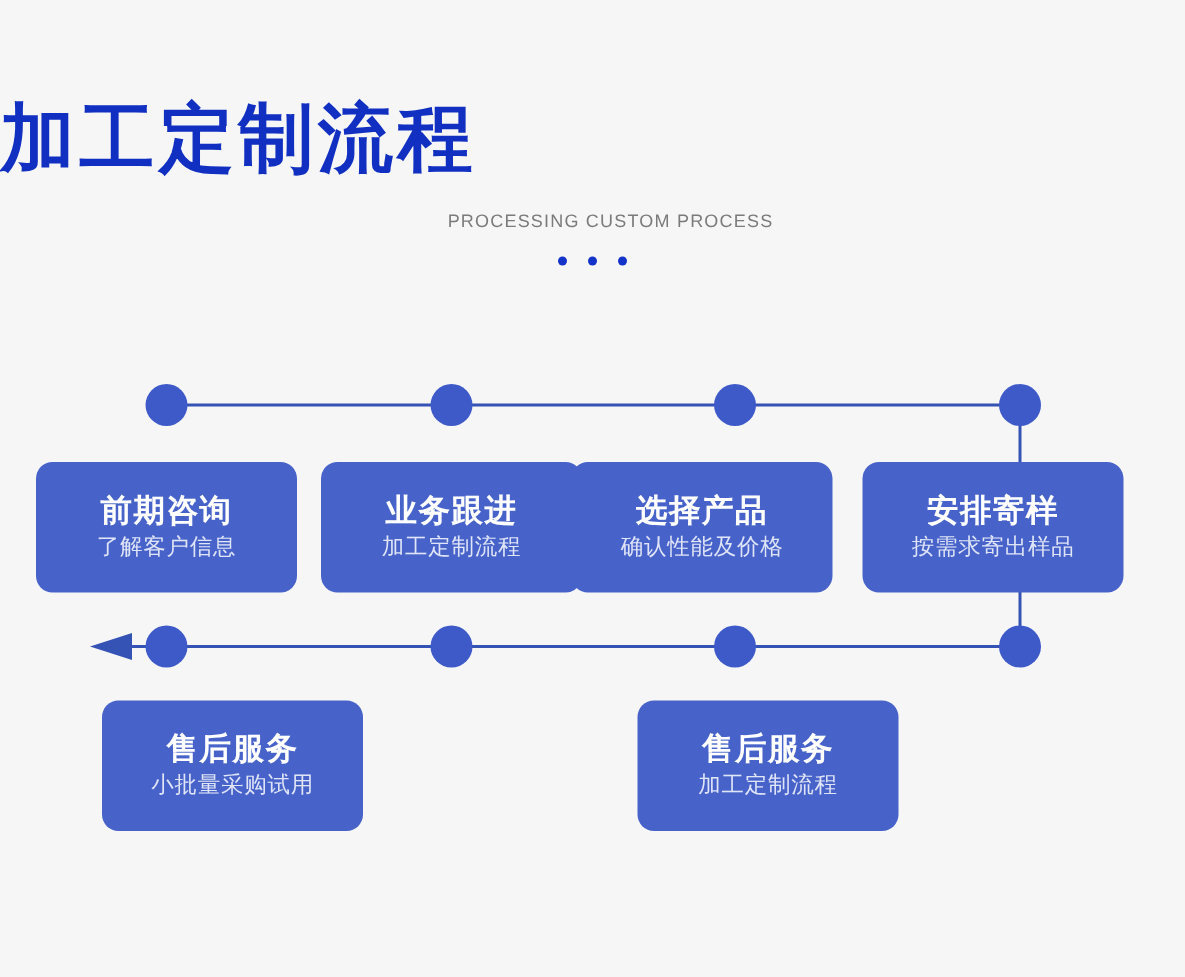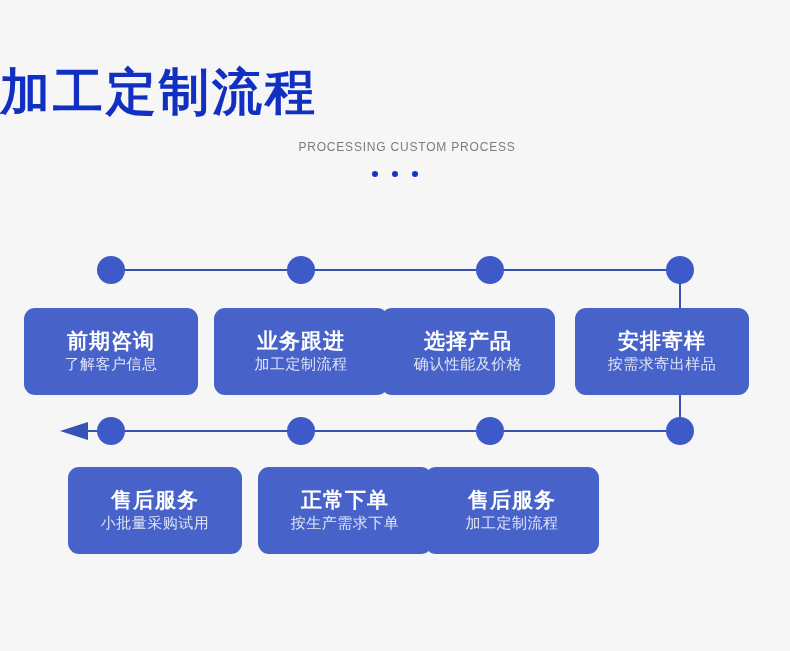--- a/index.html
+++ b/index.html
@@ -130,22 +130,18 @@
   </div>
   <div class="step steprow1 bx4">
     <div class="step-title">安排寄样</div>
     <div class="step-desc">按需求寄出样品</div>
   </div>
 
   <div class="step steprow2 bx1">
     <div class="step-title">售后服务</div>
     <div class="step-desc">小批量采购试用</div>
   </div>
-  <div class="step steprow2 bx2">
-    <div class="step-title">正常下单</div>
-    <div class="step-desc">按生产需求下单</div>
-  </div>
   <div class="step steprow2 bx3">
     <div class="step-title">售后服务</div>
     <div class="step-desc">加工定制流程</div>
   </div>
 
 </div>
 
 </body></html>

